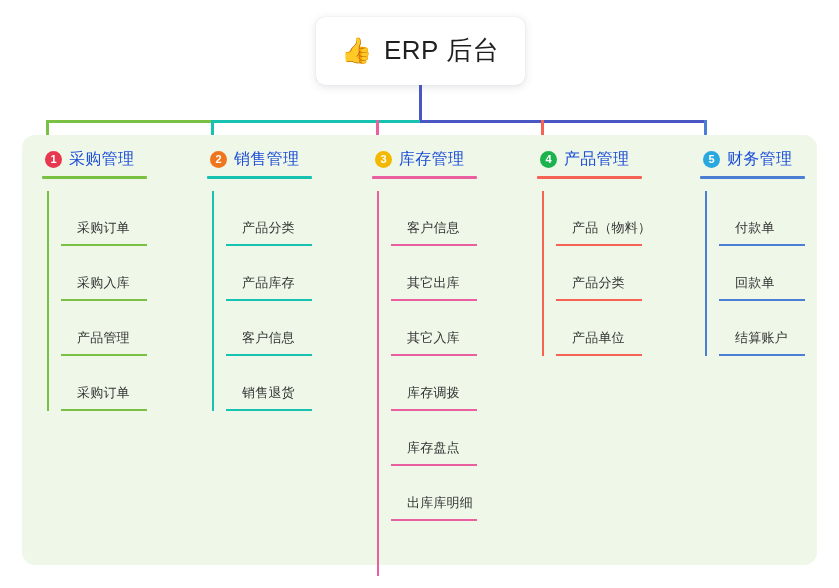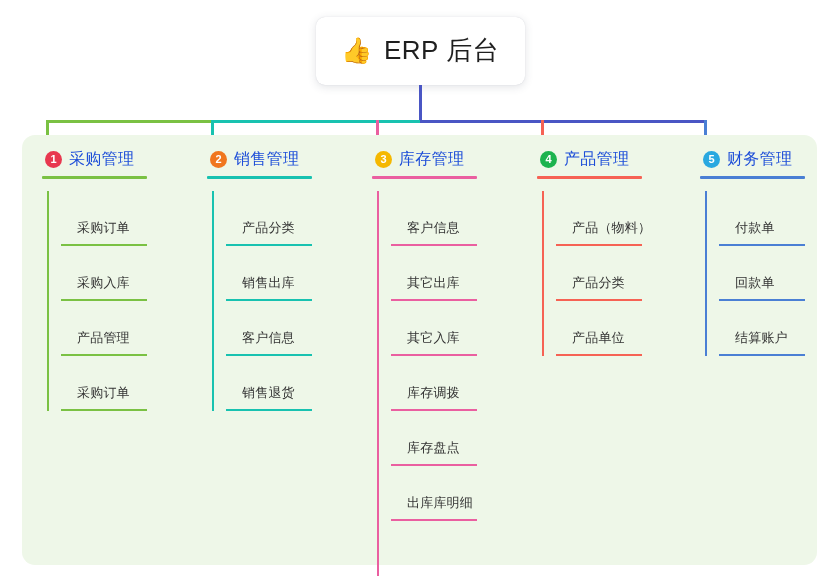--- a/index.html
+++ b/index.html
@@ -200,21 +200,21 @@
           <span class="col-title">销售管理</span>
         </div>
         <div class="col-underline" style="background: rgb(24, 194, 176);"></div>
         <div class="items">
           <div class="spine" style="background: rgb(24, 194, 176); height: 220px;"></div>
           <div class="item">
             <span class="item-label">产品分类</span>
             <div class="item-underline" style="background: rgb(24, 194, 176);"></div>
           </div>
           <div class="item">
-            <span class="item-label">销售出库</span>
+            <span class="item-label">产品库存</span>
             <div class="item-underline" style="background: rgb(24, 194, 176);"></div>
           </div>
           <div class="item">
             <span class="item-label">客户信息</span>
             <div class="item-underline" style="background: rgb(24, 194, 176);"></div>
           </div>
           <div class="item">
             <span class="item-label">销售退货</span>
             <div class="item-underline" style="background: rgb(24, 194, 176);"></div>
           </div>

